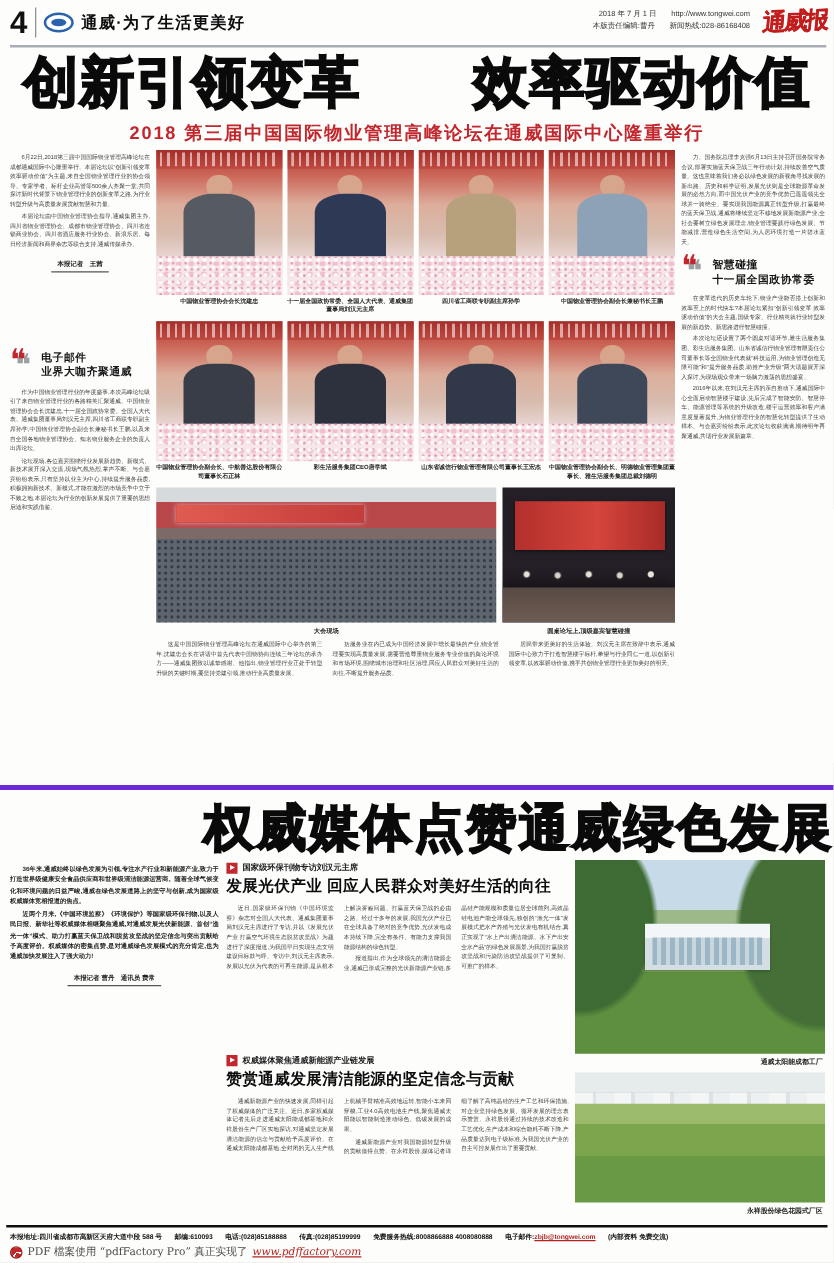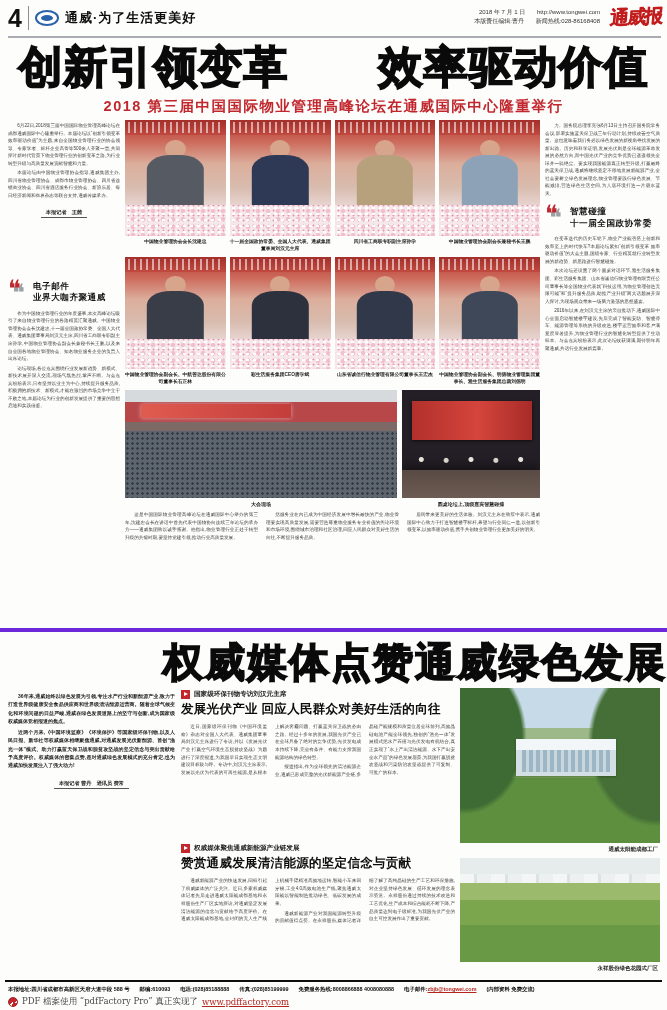--- a/index.html
+++ b/index.html
@@ -140,21 +140,21 @@
   
   .footbar { position:absolute; top:980px; left:5px; right:5px; border-top:2.5px solid #0e0e0e;
              padding:4px 3px 0; display:flex; gap:10px; white-space:nowrap;
              font-size:5.4px; font-weight:bold; color:#101010; }
   .footbar .email { color:#b3241f; text-decoration:underline; }
   .pdfline { position:absolute; top:996px; left:8px; display:flex; align-items:center; gap:4px;
              font-family:"DejaVu Serif", serif; font-size:8.5px; color:#4a4a4a; }
   .pdficon { width:10px; height:10px; border-radius:50%; flex:0 0 10px;
              background:conic-gradient(#c1272d 0 22%, #ffffff 22% 30%, #c1272d 30% 55%, #ffffff 55% 63%, #c1272d 63% 100%);
              border:1px solid #a01d1d; }
-  .pdfurl { color:#b3241f; text-decoration:underline; }
+  .pdfurl { color:#b3241f; text-decoration:underline;font-style:italic; }
 </style>
 </head>
 <body>
 
 <div class="page">
 
   <header class="hdr">
     <div class="hdr-left">
       <span class="pageno">4</span>
       <span class="vline"></span>

